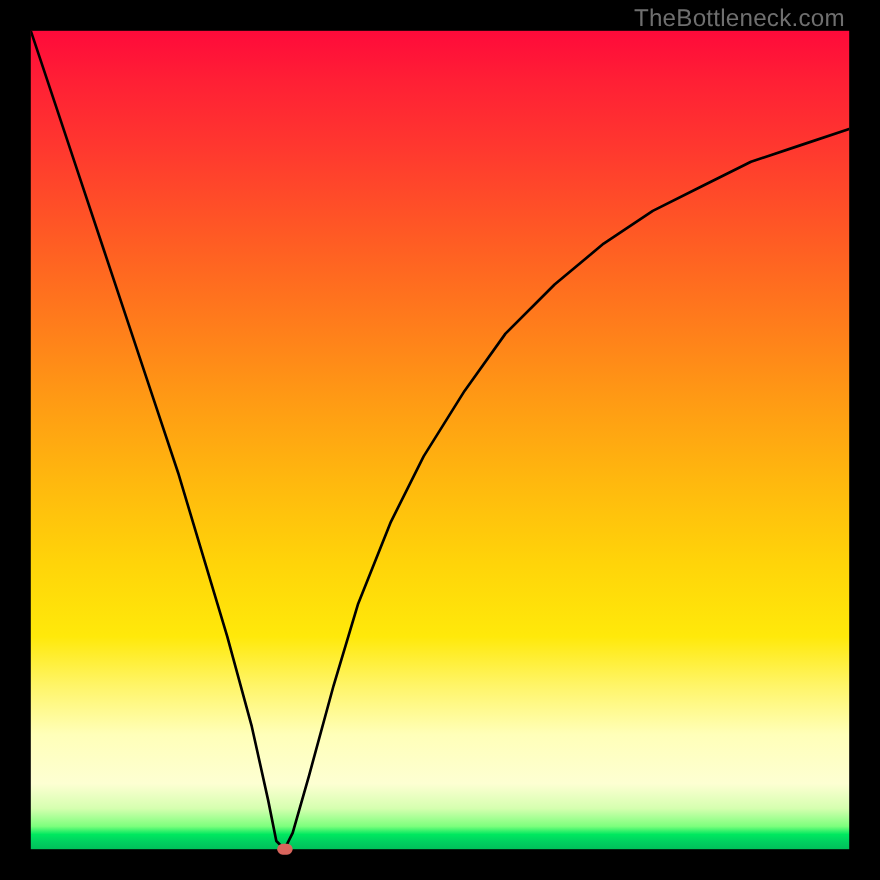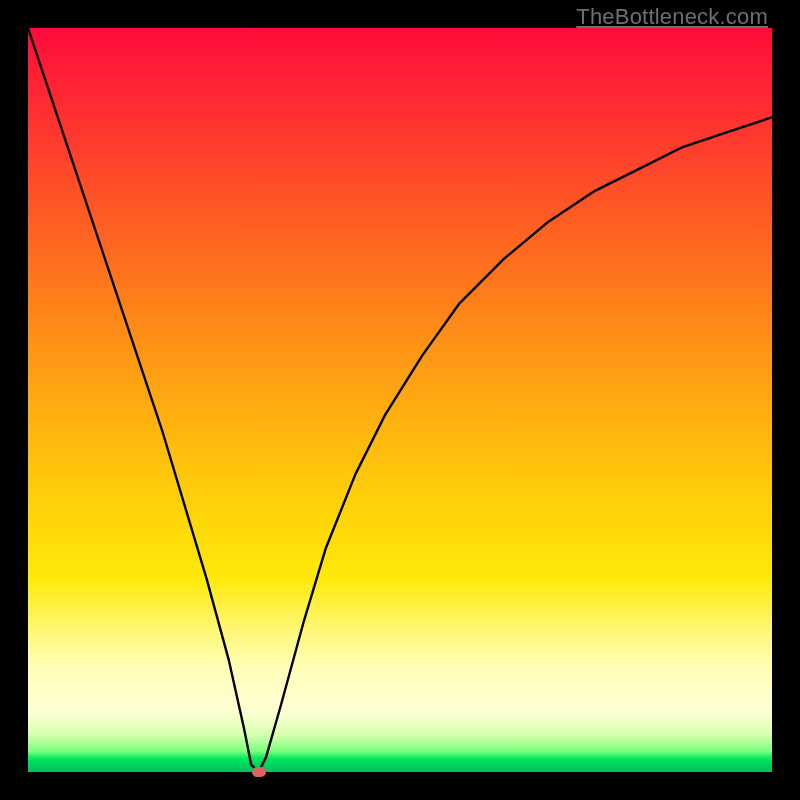--- a/index.html
+++ b/index.html
@@ -49,21 +49,20 @@
   }
   .watermark {
     position: absolute;
     top: 4px;
     right: 32px;
     color: #6f6f6f;
     font-size: 22px;
     letter-spacing: 0.2px;
     font-weight: 400;
     user-select: none;
-    text-decoration: underline;
   }
   svg.curve {
     position: absolute;
     left: 0;
     top: 0;
     width: 744px;
     height: 744px;
   }
   .marker {
     position: absolute;

